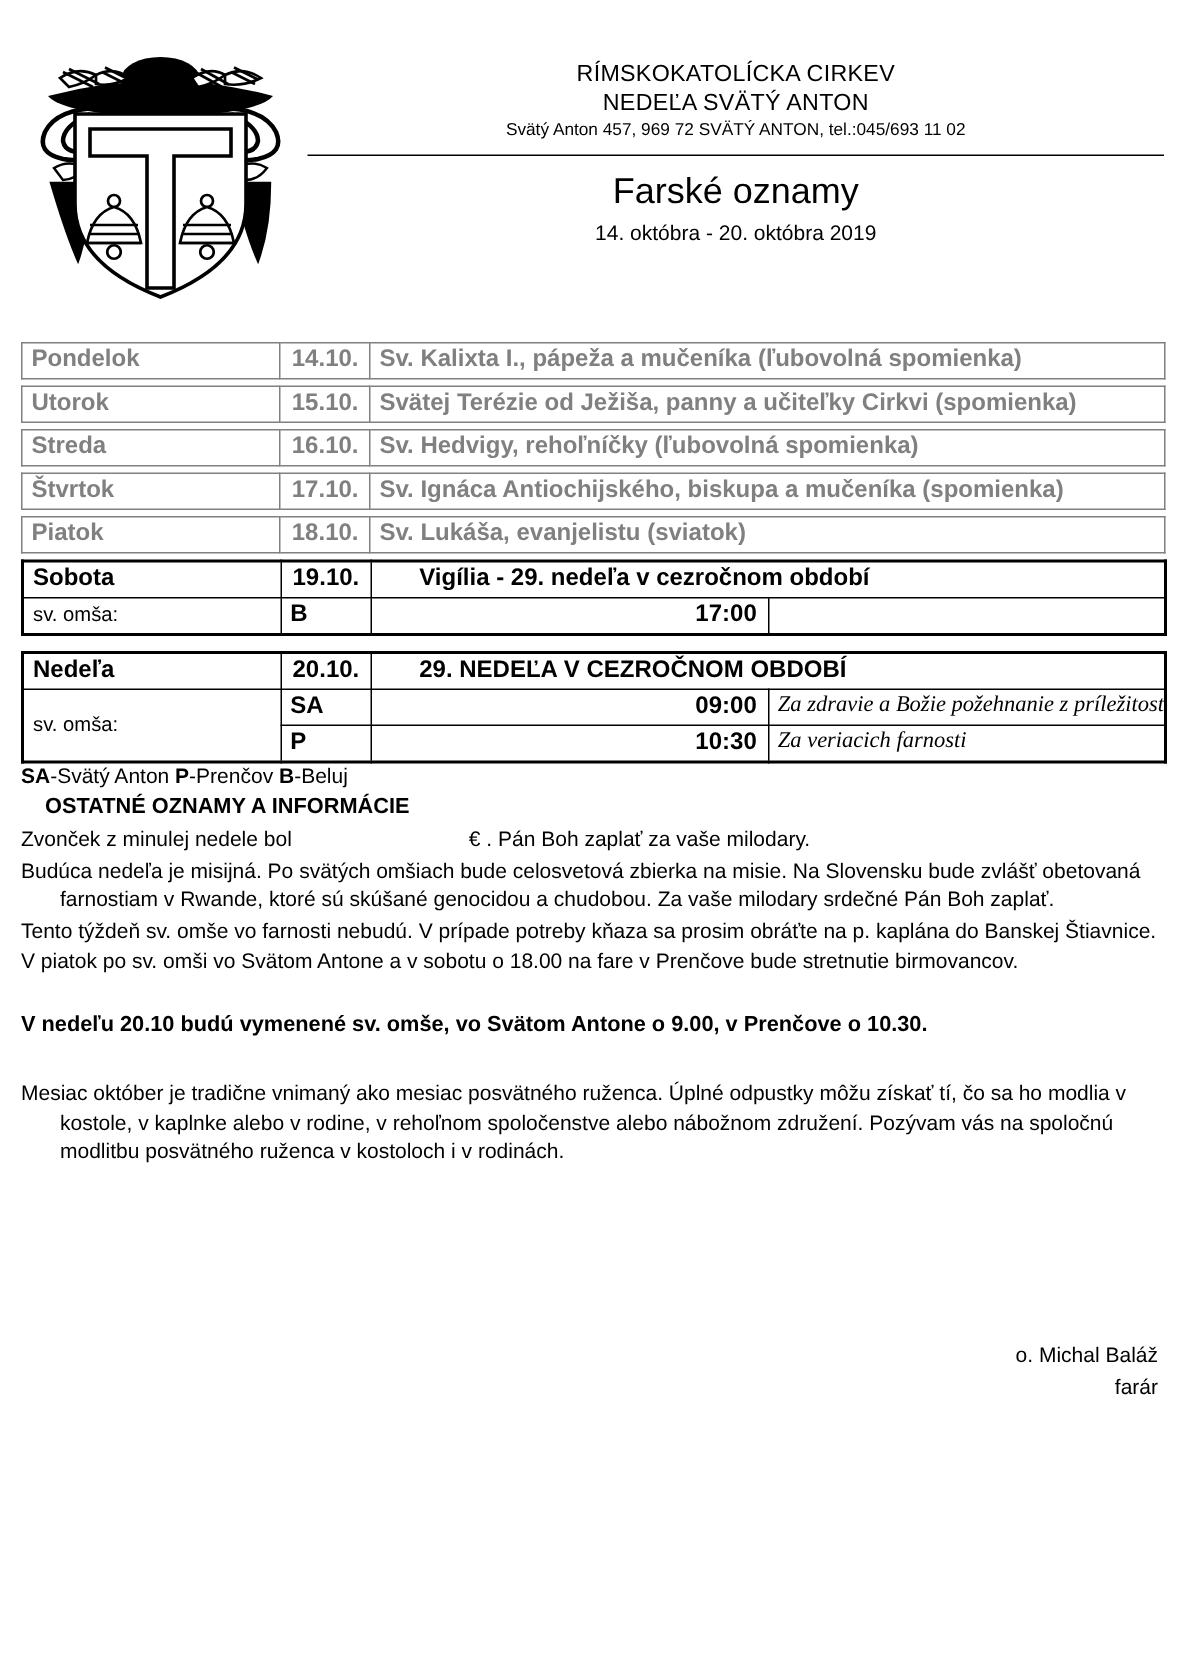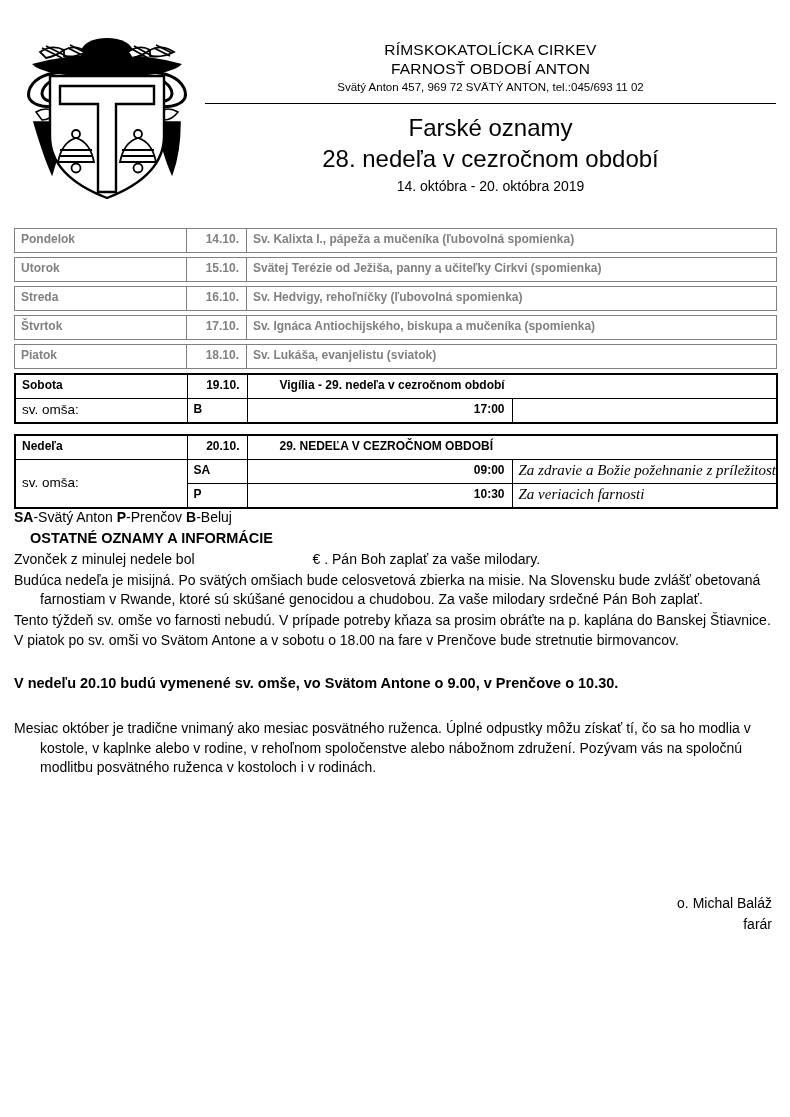--- a/index.html
+++ b/index.html
@@ -82,21 +82,21 @@
     width: 762px;
   }
   table {
     border-collapse: collapse;
     width: 762px;
     table-layout: fixed;
   }
   td {
     padding: 1px 5px 3px 6px;
     vertical-align: middle;
-    font-size: 12px;
+    font-size: 16px;
     line-height: 19px;
     height: 22px;
     box-sizing: border-box;
     overflow: hidden;
     white-space: nowrap;
   }
   
   .wk {
     margin-bottom: 4px;
   }
@@ -245,29 +245,28 @@
         <circle cx="126" cy="108" r="4"></circle>
         <path d="M126 112 Q112 116 108 136 L144 136 Q140 116 126 112 Z"></path>
         <path d="M108 136 L144 136 M109 130 L143 130 M110 124 L142 124"></path>
         <circle cx="126" cy="142" r="4.5"></circle>
       </g>
     </svg>
   </div>
 
   <div class="header-text">
     <div class="org-line1">RÍMSKOKATOLÍCKA CIRKEV</div>
-    <div class="org-line2">FARNOSŤ OBDOBÍ ANTON</div>
+    <div class="org-line2">NEDEĽA SVÄTÝ ANTON</div>
     <div class="org-addr">Svätý Anton 457, 969 72  SVÄTÝ ANTON, tel.:045/693 11 02</div>
   </div>
 
   <div class="hrule"></div>
 
   <div class="title-block">
     <div class="title1">Farské oznamy</div>
-    <div class="title2">28. nedeľa v cezročnom období</div>
     <div class="title-dates">14. októbra  - 20. októbra 2019</div>
   </div>
 </div>
 
 <div class="tables">
 
   <table class="wk">
       <tbody>
         <tr>
     <td class="c-day">Pondelok</td>

